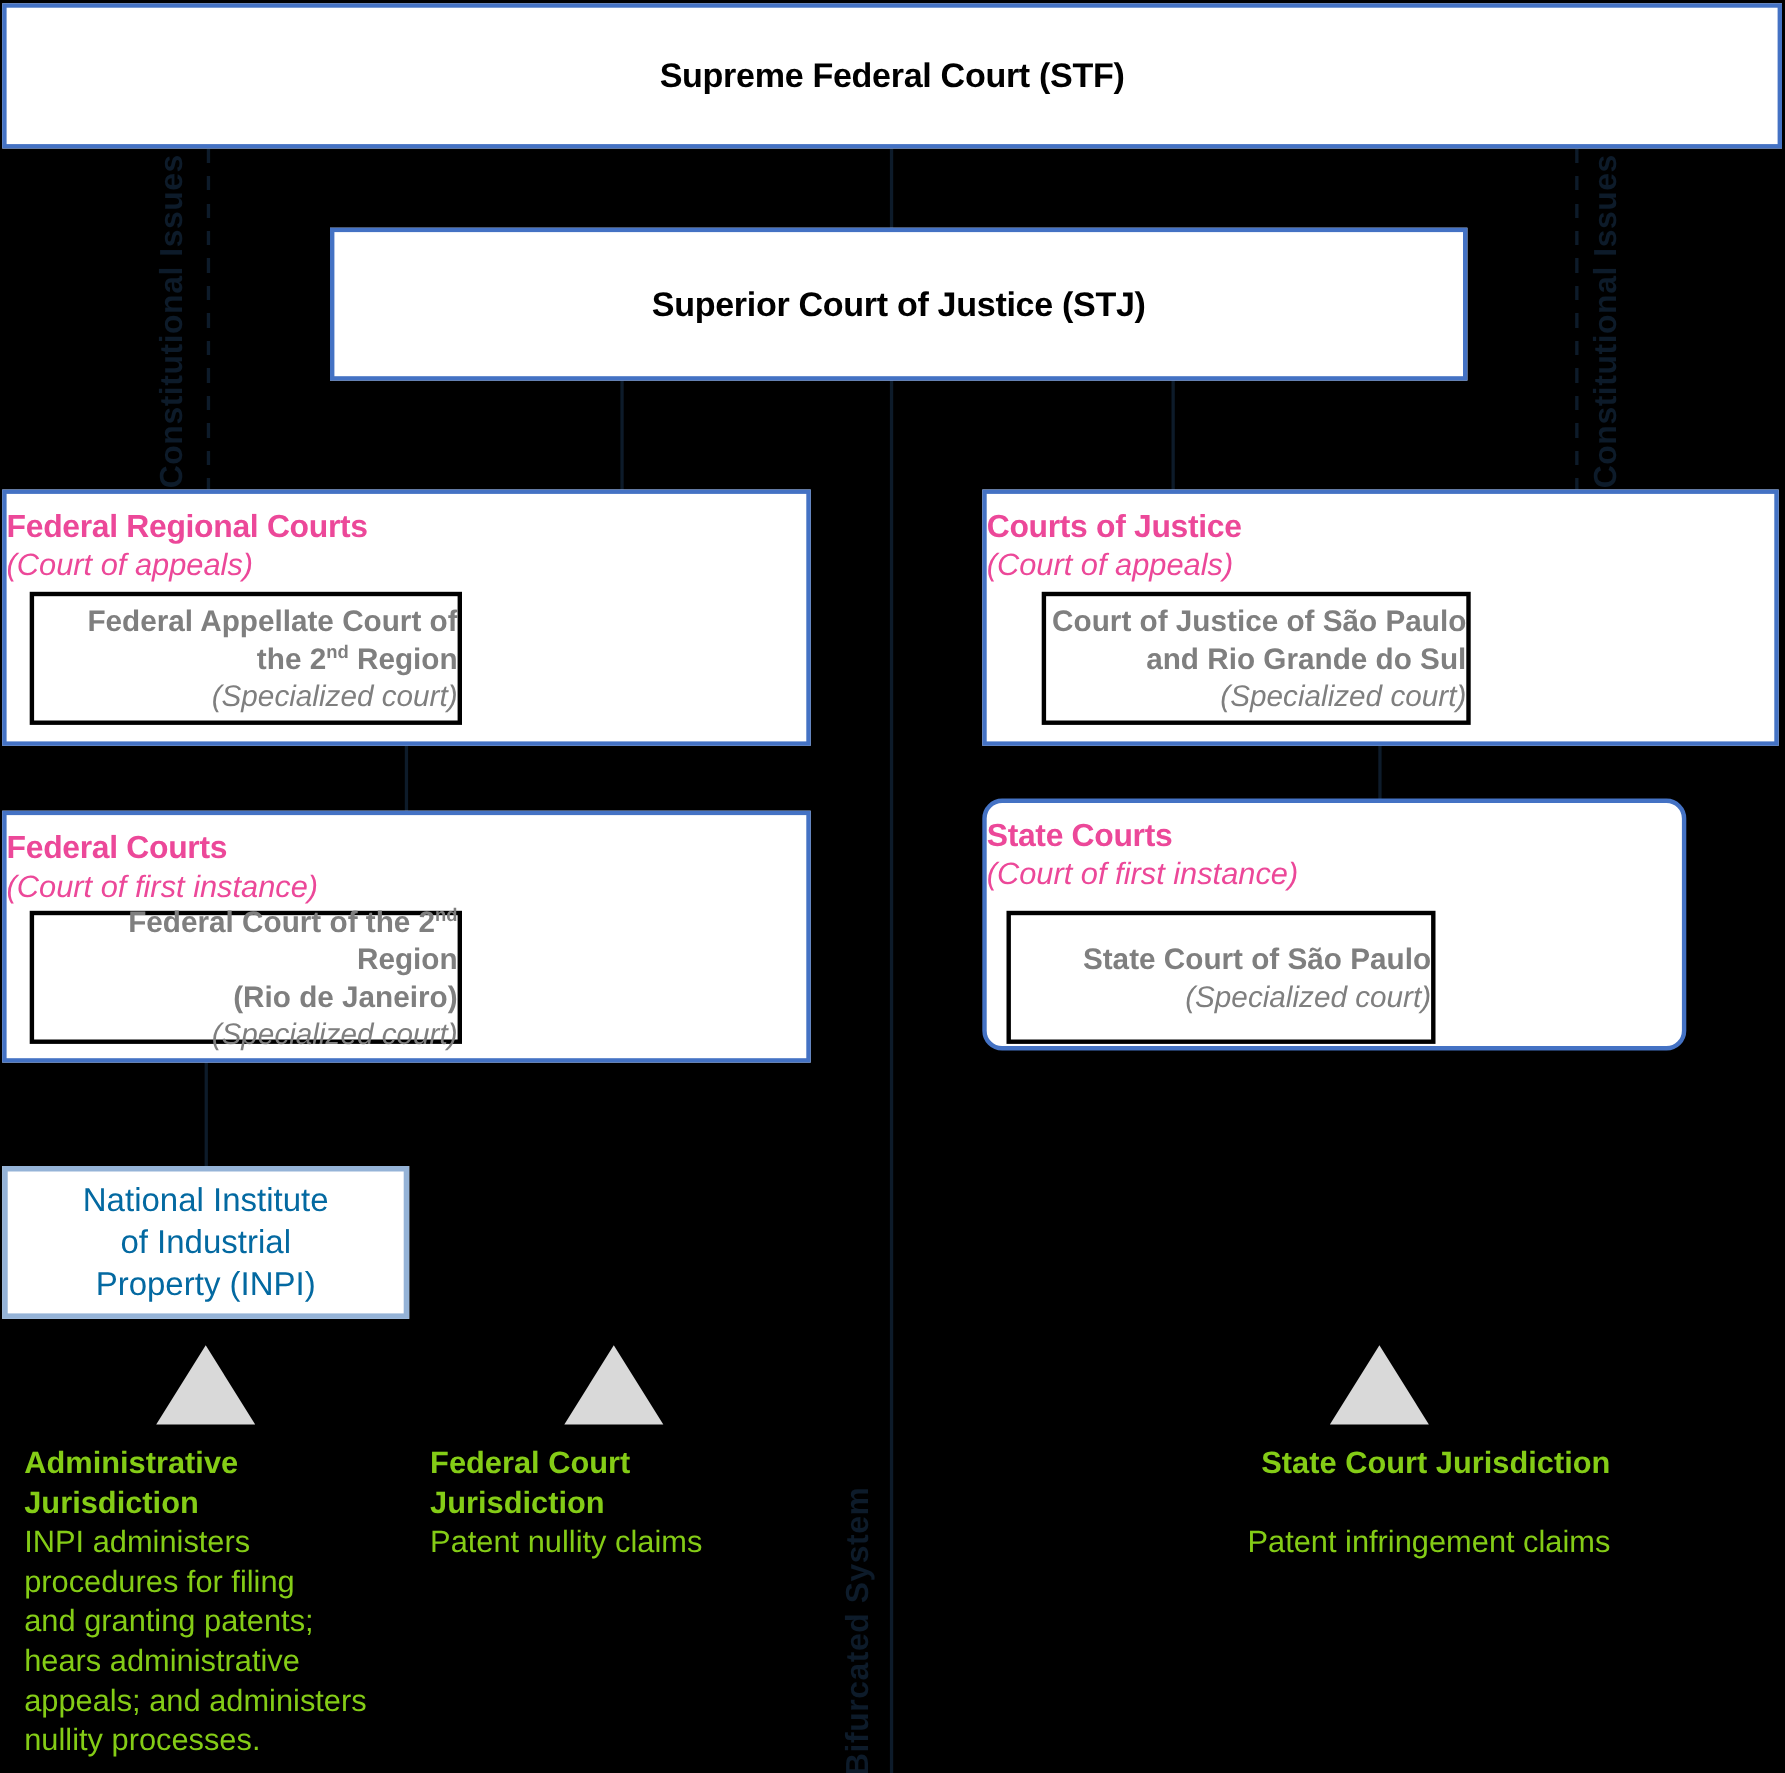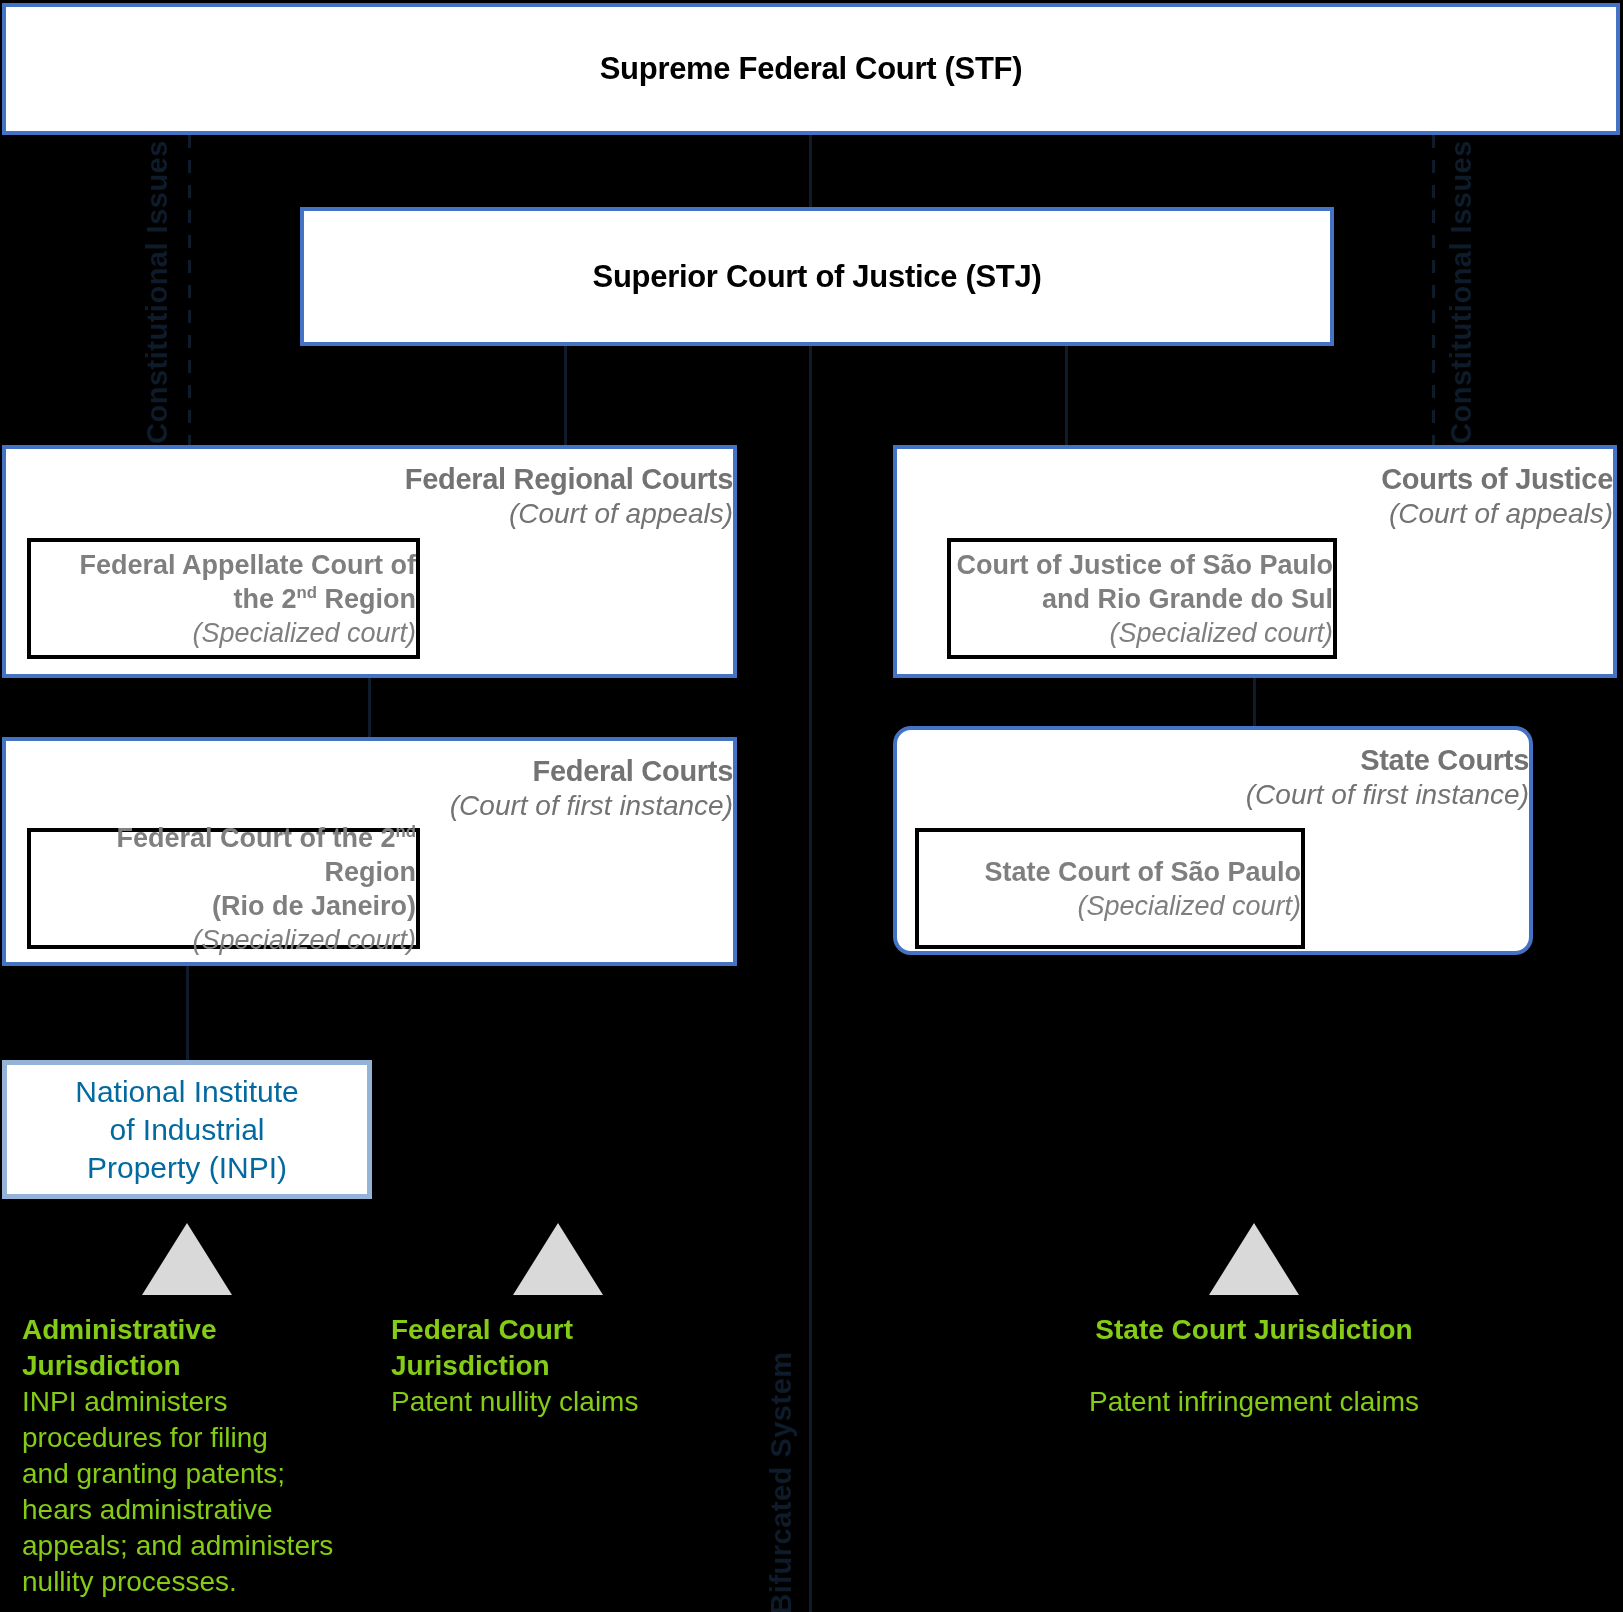--- a/index.html
+++ b/index.html
@@ -10,21 +10,21 @@
   .vline{position:absolute;width:3px;background:#0d1b2a;}
   .dline{position:absolute;width:3px;
          background:repeating-linear-gradient(to bottom,#0d1b2a 0 13px,transparent 13px 25px);}
 
   
   .vtext{position:absolute;transform:translate(-50%,-50%) rotate(-90deg);
          white-space:nowrap;color:#0d1b2a;font-weight:bold;font-size:29px;letter-spacing:.5px;}
 
   
   .box{position:absolute;box-sizing:border-box;background:#ffffff;border:4px solid #4472c4;}
-  .box .hgroup{padding-top:12px;text-align:right;color:#737373;}
+  .box .hgroup{padding-top:12px;text-align:left;color:#ec4899;}
   .box .title{font-weight:bold;font-size:29px;line-height:36px;letter-spacing:-.3px;}
   .box .subtitle{font-style:italic;font-size:28px;line-height:34px;}
   .center-label{display:flex;align-items:center;justify-content:center;
                 font-weight:bold;font-size:31px;color:#000;letter-spacing:-.3px;}
 
   .inner-box{position:absolute;box-sizing:border-box;background:#ffffff;border:4px solid #000000;
              color:#7f7f7f;text-align:right;display:flex;flex-direction:column;
              justify-content:center;font-size:27px;line-height:34px;}
   .inner-box .b{font-weight:bold;}
   .inner-box .i{font-style:italic;}
@@ -33,21 +33,21 @@
   .inpi{position:absolute;box-sizing:border-box;background:#ffffff;border:5px solid #95b3d7;
         display:flex;flex-direction:column;justify-content:center;text-align:center;
         color:#0369a1;font-size:30px;line-height:38px;}
 
   .tri{position:absolute;width:0;height:0;border-left:45px solid transparent;
        border-right:45px solid transparent;border-bottom:72px solid #d9d9d9;}
 
   
   .jur{position:absolute;color:#84cc16;font-size:28px;line-height:36px;}
   .jur .b{font-weight:bold;}
-  .jur.centered{transform:translateX(-50%);text-align:center;}
+  .jur.centered{transform:translateX(-50%);text-align:right;}
   .gap-line{margin-top:36px;}
 </style>
 </head>
 <body>
 
 <div class="canvas">
 
   <div class="vline" style="left:809px;top:135px;height:1477px;"></div>
   <div class="vline" style="left:564px;top:346px;height:100px;"></div>
   <div class="vline" style="left:1065px;top:346px;height:100px;"></div>

